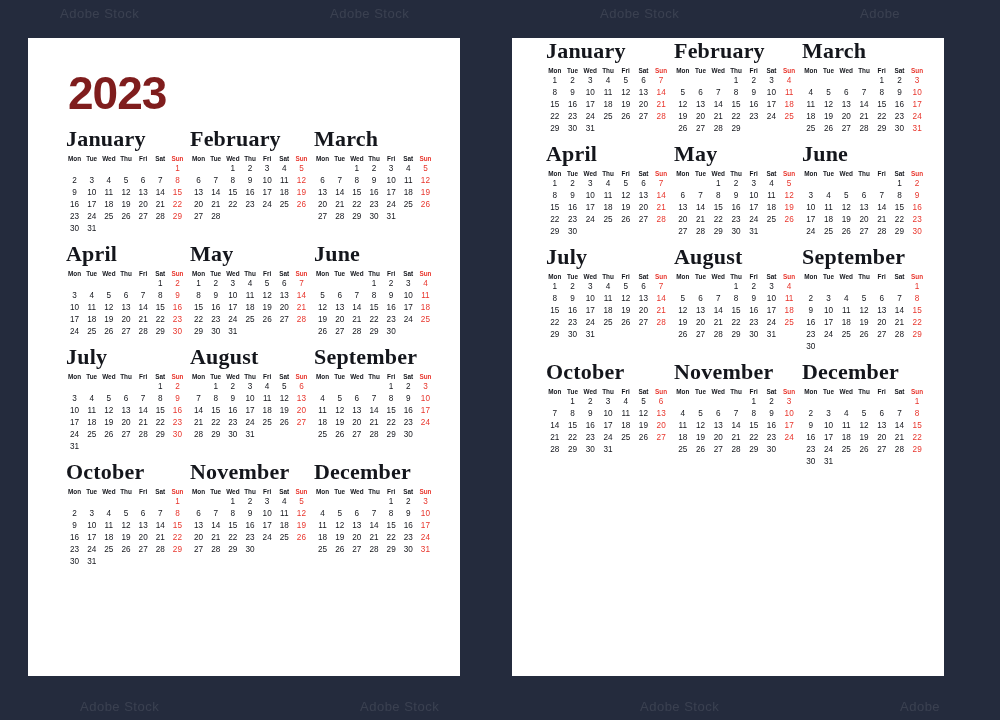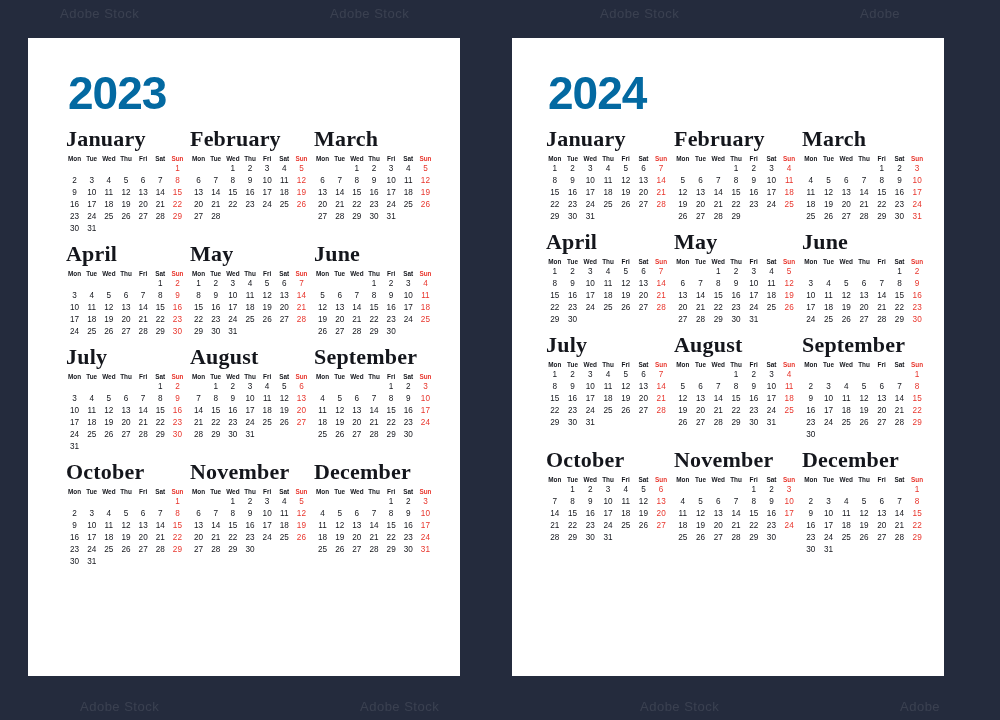--- a/index.html
+++ b/index.html
@@ -53,21 +53,21 @@
     background: #ffffff;
   }
   .sheet-2023 { left: 28px; }
   .sheet-2024 { left: 512px; }
 
   .year {
     font-family: "Liberation Sans", sans-serif;
     font-weight: bold;
     font-size: 46px;
     letter-spacing: -1px;
-    color: #0369a1;
+    color: #7f1d1d;
     margin: 28px 0 6px 40px;
   }
   .sheet-2024 .year { margin-left: 36px; }
 
   .grid {
     display: grid;
     grid-template-columns: repeat(3, 1fr);
     padding: 0 26px 0 38px;
     row-gap: 7px;
     column-gap: 4px;
@@ -694,21 +694,20 @@
             <span>28</span>
             <span>29</span>
             <span>30</span>
             <span class="sun">31</span>
           </div>
         </div>
       </div>
   </div>
 
   <div class="sheet sheet-2024">
-    <div class="year">2024</div>
     <div class="grid">
         <div class="month">
           <div class="month-name">January</div>
           <div class="dow">
             <span>Mon</span>
             <span>Tue</span>
             <span>Wed</span>
             <span>Thu</span>
             <span>Fri</span>
             <span>Sat</span>

